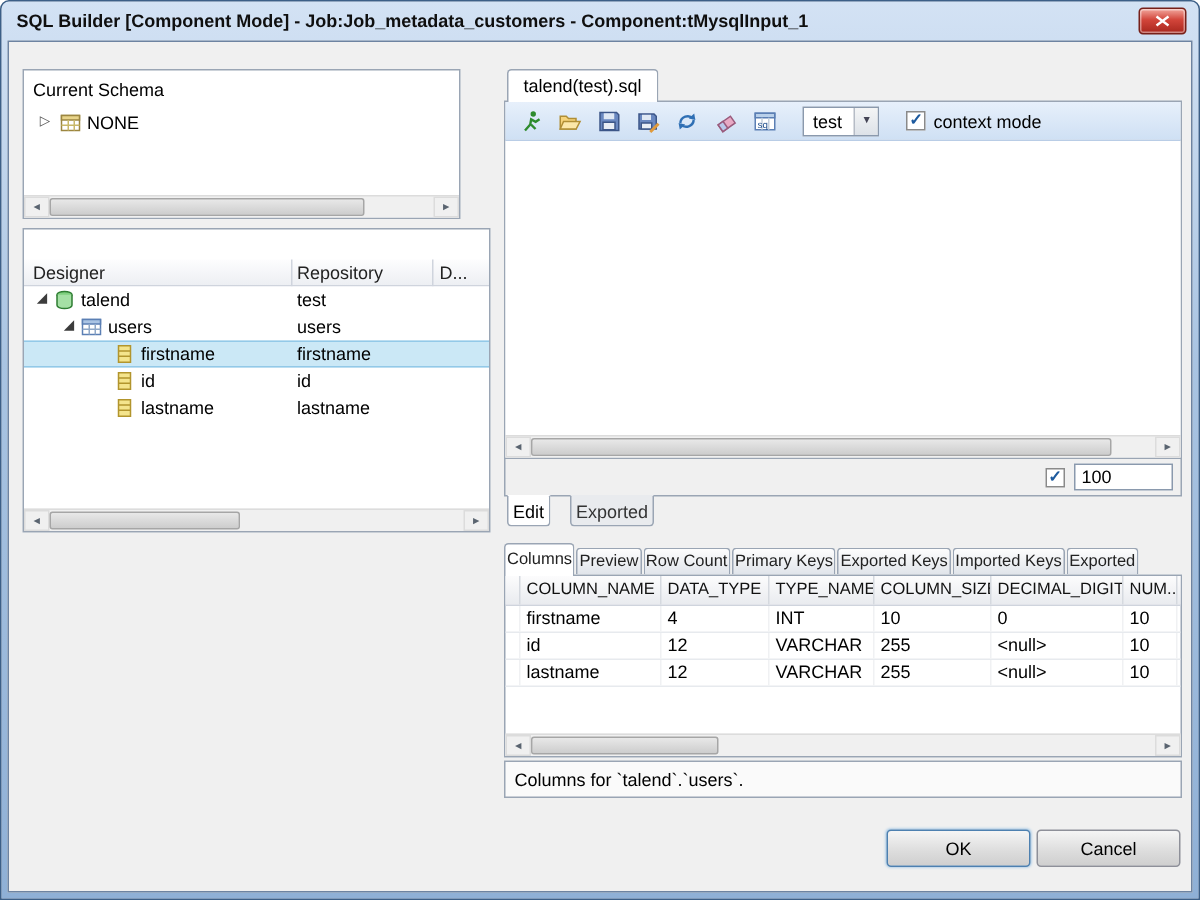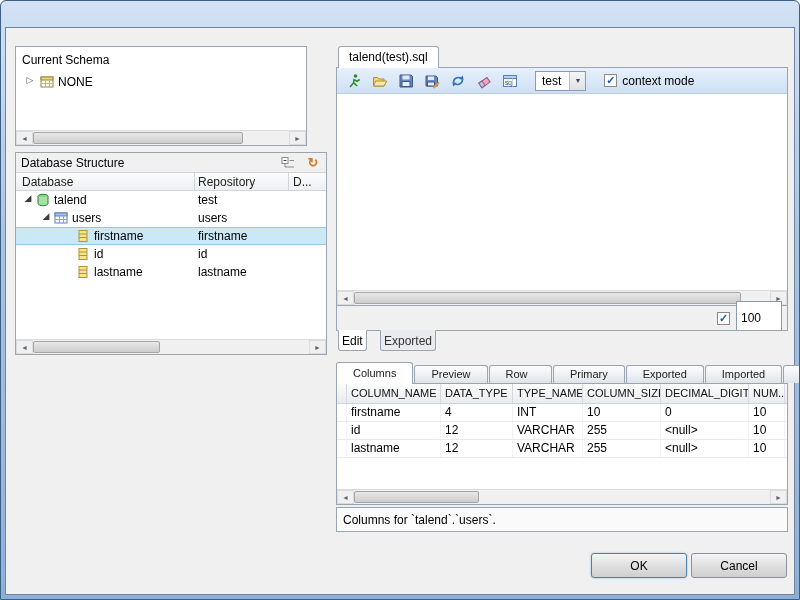--- a/index.html
+++ b/index.html
@@ -44,45 +44,53 @@
   .ebody{position:absolute;left:0;top:22px;right:0;bottom:46px;background:#fff;border:1px solid #9aa5b4;border-top:none;}
   .etoolbar{position:absolute;left:0;top:0;right:0;height:26px;background:linear-gradient(#e7f0fb,#cfe0f4);border-bottom:1px solid #b9cde6;display:flex;align-items:center;padding:0 6px;gap:4px;}
   .tbtn{width:22px;height:20px;display:flex;align-items:center;justify-content:center;border-radius:2px;}
   .combo{display:flex;align-items:center;height:20px;background:#fff;border:1px solid #8a99ad;margin-left:10px;}
   .combo-text{padding:0 8px 0 6px;}
   .combo-btn{width:16px;height:18px;background:linear-gradient(#f4f5f6,#dde2e8);border-left:1px solid #b6bcc6;font-size:7px;color:#445;display:flex;align-items:center;justify-content:center;}
   .cb{width:13px;height:13px;background:#fff;border:1px solid #8a8a8a;display:inline-flex;align-items:center;justify-content:center;font-size:11px;line-height:11px;color:#1d5a9e;font-weight:bold;flex:none;}
   .ckwrap{display:flex;align-items:center;gap:5px;margin-left:14px;}
   .esurface{position:absolute;left:0;top:26px;right:0;bottom:15px;background:#fff;}
   .limitrow{position:absolute;left:0;right:0;bottom:22px;height:24px;background:#f0f0f0;border-left:1px solid #9aa5b4;border-right:1px solid #9aa5b4;display:flex;align-items:center;justify-content:flex-end;gap:6px;padding-right:5px;}
-  .limit-input{width:46px;height:18px;border:1px solid #8a99ad;background:#fff;font-family:"Liberation Sans",sans-serif;font-size:12px;padding:16px 4px;}
+  .limit-input{width:66px;height:18px;border:1px solid #8a99ad;background:#fff;font-family:"Liberation Sans",sans-serif;font-size:12px;padding:0 4px;}
   .ebtabs{position:absolute;left:0;right:0;bottom:0;height:22px;background:#f0f0f0;border-top:1px solid #9aa5b4;}
   .ebtab{position:absolute;top:-1px;height:21px;line-height:20px;padding:0 3px;border:1px solid #9aa5b4;border-top:1px solid #fff;background:#fff;border-radius:0 0 3px 3px;}
   .ebtab.inactive{background:#e9ebee;border-top:1px solid #e9ebee;color:#333;}
 
   
   .results{position:absolute;left:330px;top:334px;width:452px;height:170px;}
   .rtabs{position:absolute;left:0;top:0;right:0;height:21px;display:flex;align-items:flex-end;}
-  .rtab{height:18px;line-height:17px;padding:0 16px;font-size:11px;background:linear-gradient(#fdfdfd,#e0e4ea);border:1px solid #9aa5b4;border-bottom:none;border-radius:3px 3px 0 0;margin-right:1px;color:#222;position:relative;}
+  .rtab{height:18px;line-height:17px;padding:0 1px;font-size:11px;background:linear-gradient(#fdfdfd,#e0e4ea);border:1px solid #9aa5b4;border-bottom:none;border-radius:3px 3px 0 0;margin-right:1px;color:#222;position:relative;}
   .rtab.active{height:22px;line-height:21px;background:#fff;z-index:3;margin-bottom:-1px;font-size:11px;}
   .rtable{position:absolute;left:0;top:21px;right:0;bottom:27px;background:#fff;border:1px solid #9aa5b4;z-index:1;}
   .rhead{display:flex;height:20px;background:linear-gradient(#fcfcfd,#e9ebef);border-bottom:1px solid #cfd4dd;}
   .rhcell{font-size:11px;line-height:19px;padding-left:4px;border-right:1px solid #d5d9df;overflow:hidden;white-space:nowrap;color:#111;flex:none;}
   .rrow{display:flex;height:18px;border-bottom:1px solid #e7eaee;}
   .rcell{font-size:12px;line-height:17px;padding-left:4px;border-right:1px solid #f0f1f3;overflow:hidden;white-space:nowrap;flex:none;}
   .c0{width:10px;} .c1{width:94px;} .c2{width:72px;} .c3{width:70px;} .c4{width:78px;} .c5{width:88px;} .c6{width:36px;}
   .rstatus{position:absolute;left:0;right:0;bottom:0;height:25px;background:#fafafa;border:1px solid #9aa5b4;display:flex;align-items:center;padding-left:6px;}
 
   .btn{position:absolute;width:96px;height:25px;background:linear-gradient(#f5f5f5,#dcdcdc 60%,#cfcfcf);border:1px solid #8e9099;border-radius:3px;display:flex;align-items:center;justify-content:center;}
   .btn.default{border-color:#4d80b0;box-shadow:0 0 2px #7fb4e0;}
 </style>
 </head>
 <body>
 
 <div class="window">
+  <div class="titlebar">
+    <span class="title">SQL Builder [Component Mode] - Job:Job_metadata_customers - Component:tMysqlInput_1</span>
+    <div class="close-btn">
+      <svg width="10" height="8" viewBox="0 0 10 8">
+          <path d="M1 1l8 6M9 1l-8 6" stroke="#fff" stroke-width="1.6"></path>
+        </svg>
+    </div>
+  </div>
 
   <div class="client">
 
     <div class="panel" style="left:9px;top:18px;width:292px;height:100px;">
       <span class="group-title">Current Schema</span>
       <div class="trow" style="top:26px;">
         <span class="exp" style="left:8px;">▷</span>
         <span class="ticon" style="left:24px;">
           <svg width="14" height="14" viewBox="0 0 14 14">
               <rect x="1" y="2" width="12" height="10" fill="#fff" stroke="#9c8640"></rect>
@@ -97,39 +105,22 @@
       <div class="hscroll">
         <span class="sarrow">◄</span>
         <div class="strack">
             <div class="sthumb" style="left:0;width:82%;"></div>
           </div>
         <span class="sarrow">►</span>
       </div>
     </div>
 
     <div class="panel" style="left:9px;top:124px;width:312px;height:203px;">
-      <div class="db-titlebar">
-        <span class="db-title">Database Structure</span>
-        <div class="db-tools">
-          <span class="tbtn" style="width:18px;height:17px;">
-            <svg width="14" height="14" viewBox="0 0 14 14">
-                <rect x="1" y="1.5" width="6" height="6" fill="#fff" stroke="#8a8a8a"></rect>
-                <line x1="2.5" y1="4.5" x2="5.5" y2="4.5" stroke="#444"></line>
-                <line x1="8.5" y1="4.5" x2="13" y2="4.5" stroke="#8a8a8a"></line>
-                <line x1="4" y1="7.5" x2="4" y2="11" stroke="#8a8a8a"></line>
-                <line x1="4" y1="11" x2="13" y2="11" stroke="#8a8a8a"></line>
-              </svg>
-          </span>
-          <span class="tbtn" style="width:18px;height:17px;font-size:13px;font-weight:bold;color:#d07a28;">
-              <span>↻</span>
-            </span>
-        </div>
-      </div>
       <div class="db-headrow">
-        <span class="db-hcell" style="left:6px;">Database</span>
+        <span class="db-hcell" style="left:6px;">Designer</span>
         <span class="db-hcell" style="left:182px;">Repository</span>
         <span class="db-hcell" style="left:277px;">D...</span>
       </div>
       <div class="db-vline" style="left:178px;"></div>
       <div class="db-vline" style="left:272px;"></div>
       <div class="db-rows">
         <div class="trow" style="top:0;">
           <span class="exp open" style="left:6px;">◢</span>
           <span class="ticon" style="left:20px;">
             <svg width="14" height="14" viewBox="0 0 14 14">

